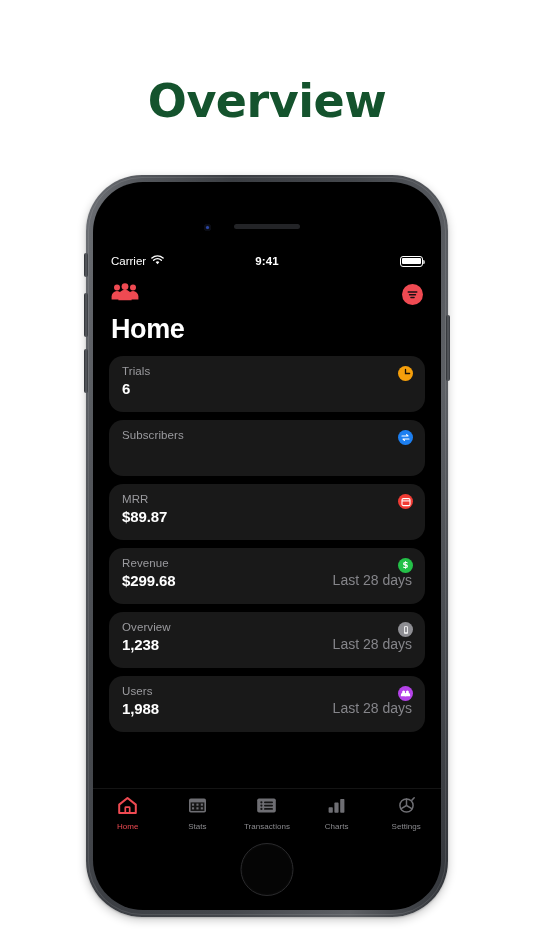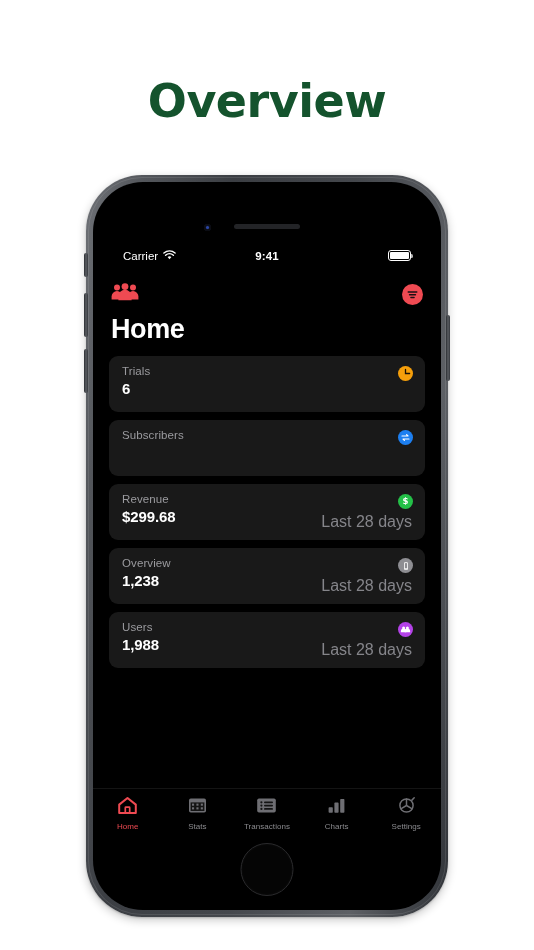--- a/index.html
+++ b/index.html
@@ -116,22 +116,22 @@
     width: 348px;
     height: 588px;
     background: #000000;
     color: #ffffff;
   }
 
   
   .status-bar {
     height: 22px;
     display: flex;
-    align-items: flex-start;
-    padding: 0 30px;
+    align-items: center;
+    padding: 0 18px;
     font-size: 11.5px;
     color: #ffffff;
     position: relative;
   }
   .status-left { display: flex; align-items: center; gap: 5px; }
   .status-time {
     position: absolute;
     left: 0; right: 0;
     text-align: center;
     font-size: 11.5px;
@@ -183,42 +183,42 @@
     letter-spacing: -0.4px;
     margin-top: 2px;
     margin-bottom: 11px;
     color: #ffffff;
   }
 
   
   .cards { padding: 0 16px; display: flex; flex-direction: column; gap: 8px; }
   .card {
     background: #191919;
-    border-radius: 9px;
+    border-radius: 14px;
     height: 56px;
     padding: 9px 13px 0 13px;
     position: relative;
   }
   .card-label {
     font-size: 11.5px;
     color: #9b9b9f;
     letter-spacing: 0.1px;
   }
   .card-value {
     font-size: 15px;
     font-weight: bold;
     color: #ffffff;
     margin-top: 3px;
     letter-spacing: -0.1px;
   }
   .card-period {
     position: absolute;
     right: 13px;
-    bottom: 9px;
-    font-size: 16px;
+    bottom: 16px;
+    font-size: 14px;
     color: #85858a;
   }
   .card-icon {
     position: absolute;
     right: 12px;
     top: 10px;
     width: 15px;
     height: 15px;
     border-radius: 50%;
     display: flex;
@@ -328,20 +328,31 @@
         <div class="card">
           <div class="card-label">Subscribers</div>
           <div class="card-period"></div>
           <div class="card-icon" style="background:#1d7ff0">
             <svg width="11" height="11" viewBox="0 0 11 11">
               <path d="M2 4 h6 l-1.4 -1.4 M9 7 H3 l1.4 1.4" stroke="#fff" stroke-width="1.2" fill="none" stroke-linecap="round" stroke-linejoin="round"></path>
             </svg>
           </div>
         </div>
 
+        <div class="card">
+          <div class="card-label">MRR</div>
+          <div class="card-value">$89.87</div>
+          <div class="card-period"></div>
+          <div class="card-icon" style="background:#f03b34">
+            <svg width="10" height="10" viewBox="0 0 10 10">
+              <rect x="1" y="1.6" width="8" height="7" rx="1.4" stroke="#fff" stroke-width="1.1" fill="none"></rect>
+              <path d="M1 3.9 h8" stroke="#fff" stroke-width="1.1"></path>
+            </svg>
+          </div>
+        </div>
 
         <div class="card">
           <div class="card-label">Revenue</div>
           <div class="card-value">$299.68</div>
           <div class="card-period">Last 28 days</div>
           <div class="card-icon" style="background:#24c048">
             <svg width="11" height="11" viewBox="0 0 11 11">
               <text x="5.5" y="8.4" font-size="8.5" font-family="DejaVu Sans, sans-serif" font-weight="bold" fill="#fff" text-anchor="middle">$</text>
             </svg>
           </div>

